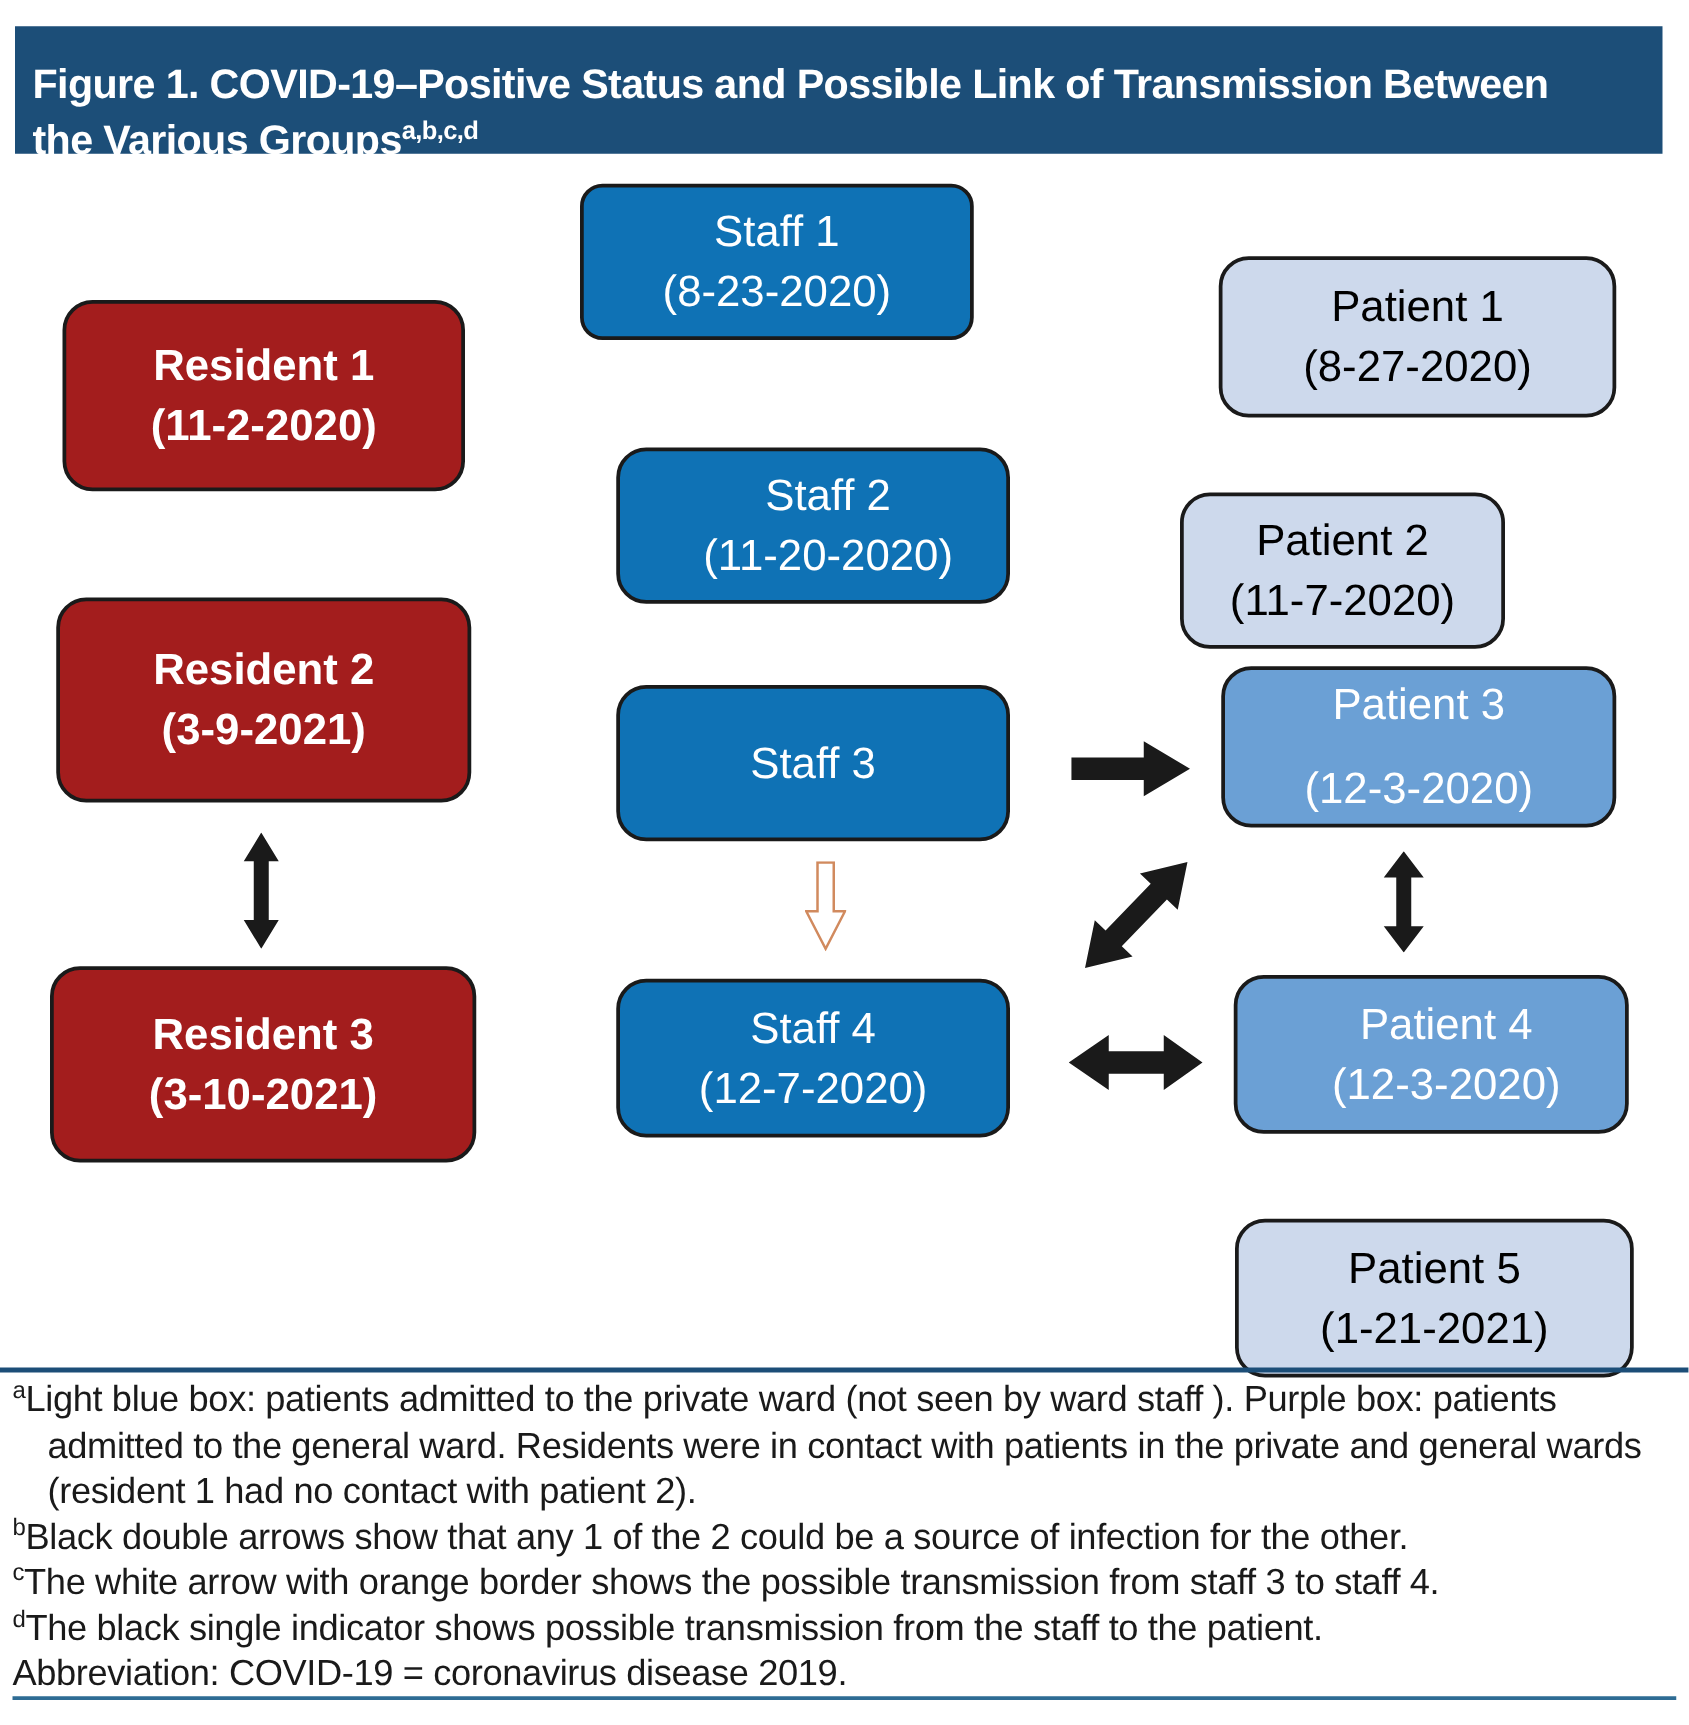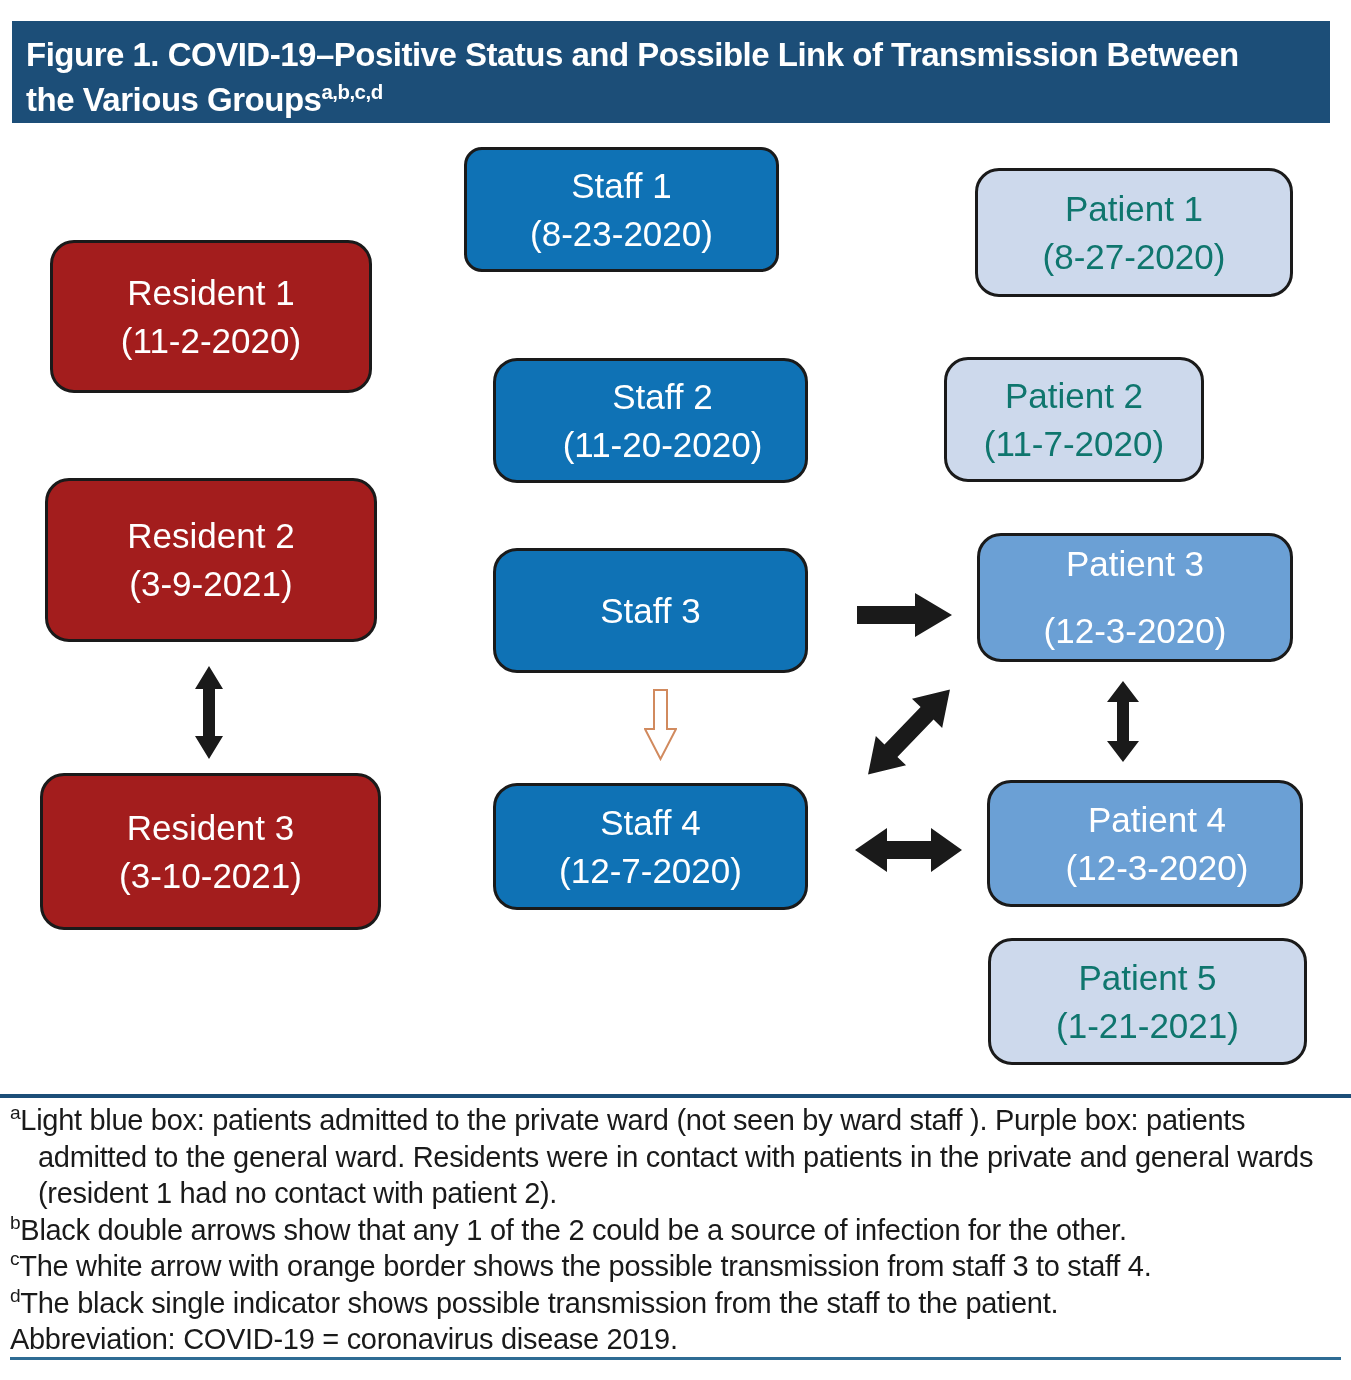--- a/index.html
+++ b/index.html
@@ -13,36 +13,36 @@
   }
   html,body{margin:0;padding:0;background:#ffffff;}
   .canvas{
     position:relative;width:1351px;height:1380px;background:#ffffff;
     font-family:"Liberation Sans",sans-serif;overflow:hidden;
   }
   
   .titlebar{
     position:absolute;left:12px;top:21px;width:1318px;height:102px;
     background:var(--title-bar);color:#ffffff;box-sizing:border-box;
-    padding:11px 16px 0 14px;
+    padding:23px 16px 0 14px;
   }
   .titlebar .tl{
     font-weight:700;font-size:33px;line-height:45px;letter-spacing:-0.5px;
     white-space:nowrap;
   }
   .titlebar sup{font-size:0.62em;vertical-align:super;line-height:0;}
   
   .node{
     position:absolute;box-sizing:border-box;border:3px solid #1A1A1A;
     border-radius:24px;display:flex;flex-direction:column;align-items:center;
     justify-content:center;text-align:center;font-size:35px;line-height:48px;
   }
   .node.staff{background:var(--staff-box);color:#ffffff;}
-  .node.resident{background:var(--resident-box);color:#ffffff;}
-  .node.patient-private{background:var(--patient-private-box);color:#0f766e;}
+  .node.resident{background:var(--resident-box);color:#ffffff;font-weight:bold;}
+  .node.patient-private{background:var(--patient-private-box);color:#000000;margin-top:37px;}
   .node.patient-general{background:var(--patient-general-box);color:#ffffff;}
   .node.shadowed::before{
     content:"";position:absolute;left:2px;right:2px;top:-7px;bottom:-6px;
     background:var(--title-bar);border-radius:28px;z-index:-1;
   }
   
   .arrow{position:absolute;color:var(--arrow-black);}
   .arrow svg{display:block;width:100%;height:100%;}
   .diag{transform:rotate(-46deg);}
   

